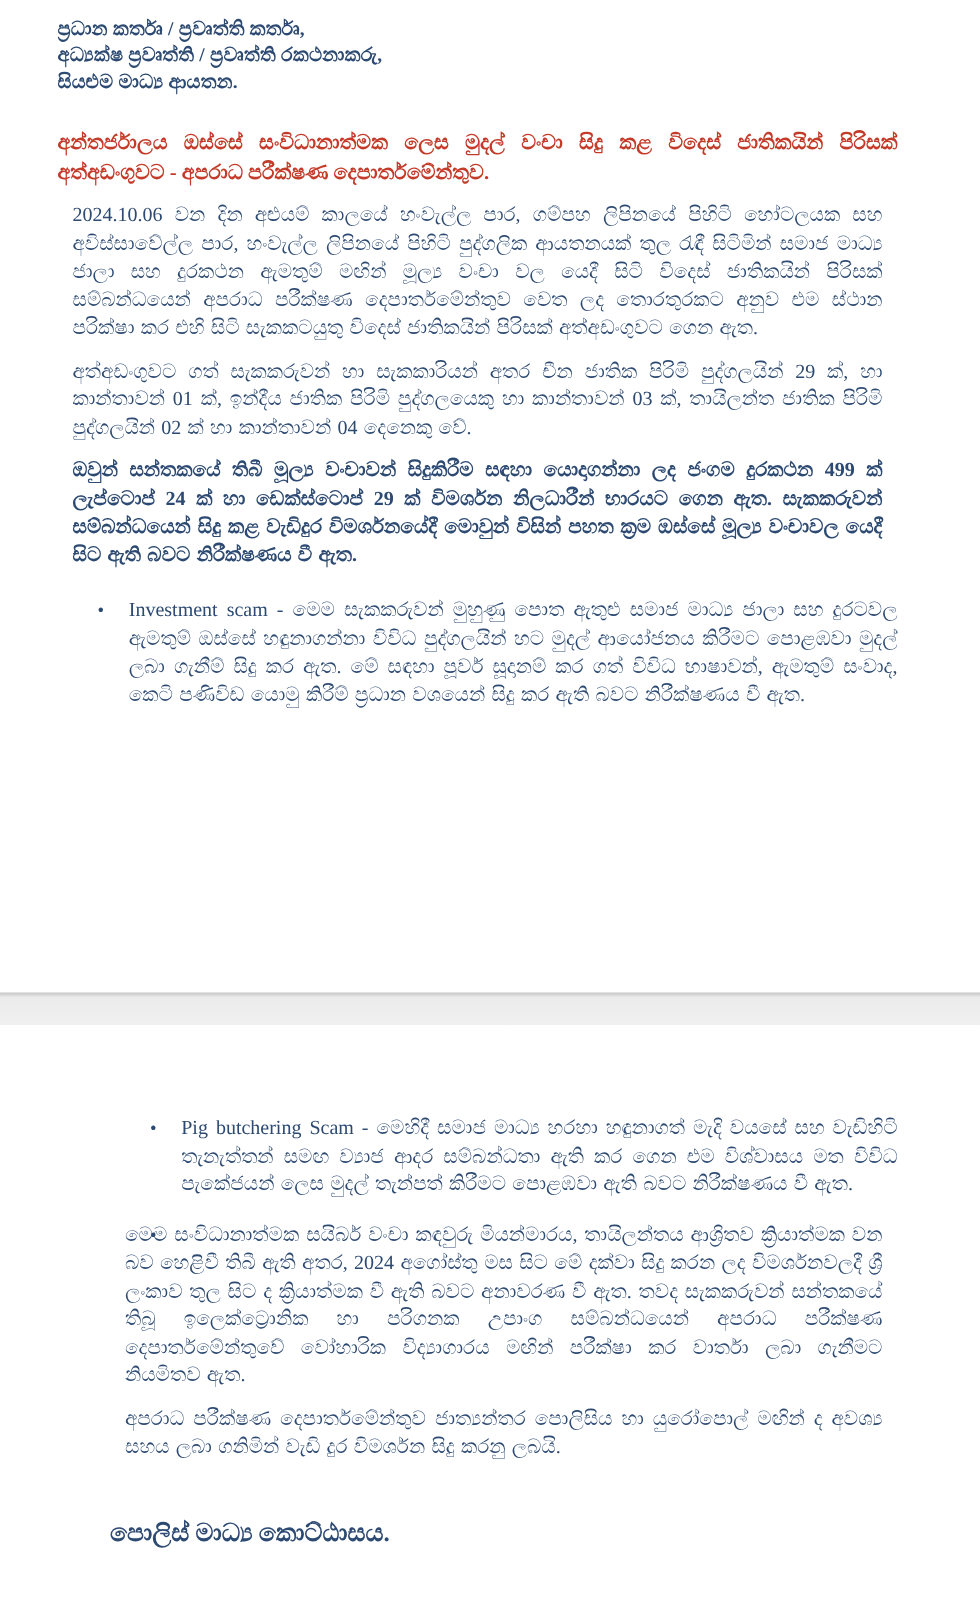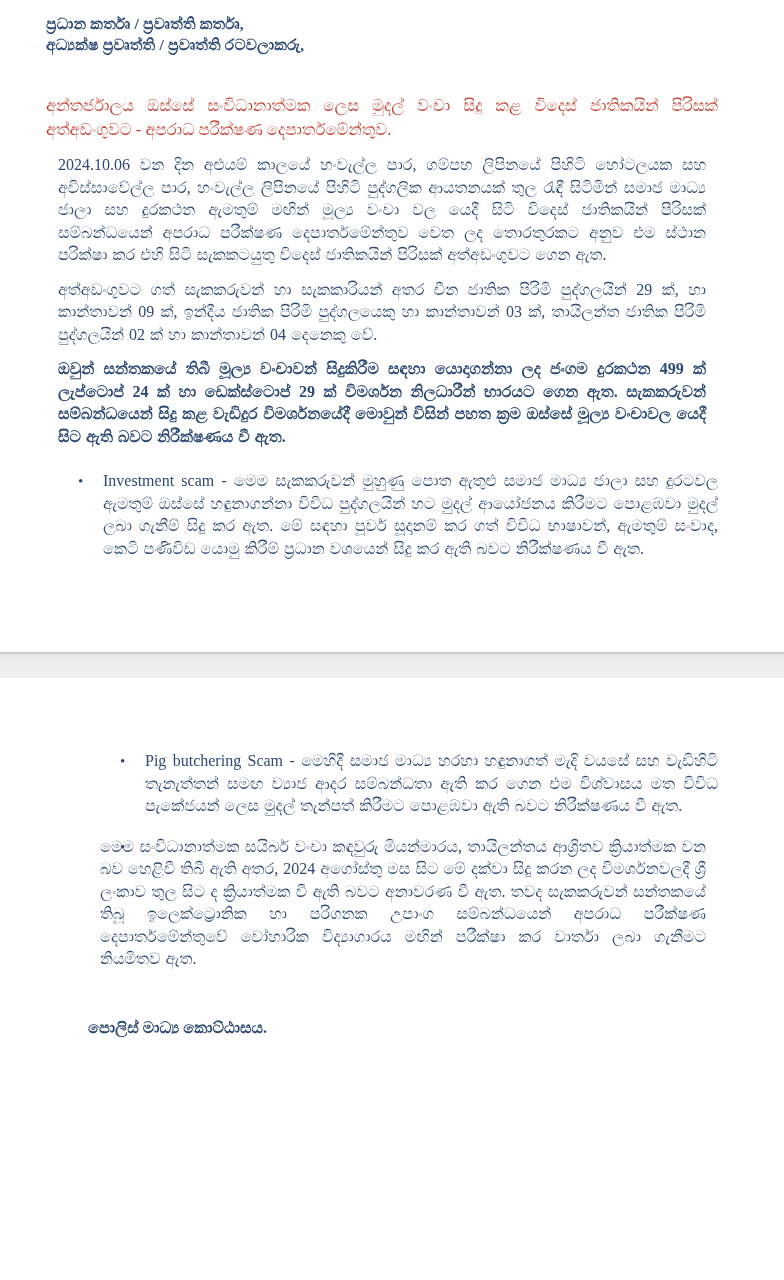--- a/index.html
+++ b/index.html
@@ -13,36 +13,36 @@
     width:784px;height:1280px;overflow:hidden;
     background:var(--page-bg);
     font-family:"Liberation Serif","DejaVu Serif",serif;
     color:var(--body-text);
   }
   .page{
     box-sizing:border-box;
     padding-left:88px;padding-right:66px;
     overflow:hidden;background:var(--page-bg);
   }
-  #page1{height:652px;padding-left:46px;}
+  #page1{height:794px;padding-left:46px;}
   #page-gap{
     height:26px;
     background:linear-gradient(to bottom,#c6c6c8 0px,#ebebec 4px,var(--page-gap) 100%);
   }
   #page2{height:552px;padding-top:72px;}
 
   .recipient{padding-top:13px;}
   .recipient div{
     font-weight:bold;font-size:15.5px;line-height:21px;
     letter-spacing:.2px;
   }
   .headline{
-    margin-top:39px;
+    margin-top:26px;
     color:var(--headline);
-    font-weight:normal;font-size:16.5px;line-height:24px;
+    font-weight:bold;font-size:16.5px;line-height:24px;
     text-align:justify;
   }
   p.body{
     margin:12px;font-size:16px;line-height:22.5px;
     text-align:justify;word-spacing:1px;
   }
   .mt12{margin-top:12px;} .mt14{margin-top:14px;}
   .mt18{margin-top:18px;} .mt20{margin-top:20px;font-weight:bold;} .mt22{margin-top:22px;}
 
   ul.bullets{list-style:none;margin:0;padding:0;}
@@ -51,38 +51,39 @@
     padding-left:57px;
     font-size:16px;line-height:22.5px;
     text-align:justify;word-spacing:1px;
   }
   li.bullet .dot{
     position:absolute;left:32px;top:0;
     font-size:15px;color:var(--body-text);
   }
   .signature{
     margin-top:46px;
-    font-weight:bold;font-size:16px;line-height:22px;
+    font-weight:bold;font-size:20px;line-height:22px;
   }
 </style>
 </head>
 <body>
 
 <div id="page1" class="page">
 
   <div class="recipient">
     <div>ප්‍රධාන කර්තෘ / ප්‍රවෘත්ති කර්තෘ,</div>
-    <div>අධ්‍යක්ෂ ප්‍රවෘත්ති / ප්‍රවෘත්ති රටවලාකරු,</div>
+    <div>අධ්‍යක්ෂ ප්‍රවෘත්ති / ප්‍රවෘත්ති රකථනාකරු,</div>
+    <div>සියළුම මාධ්‍ය ආයතන.</div>
   </div>
 
   <div class="headline">අන්තර්ජාලය ඔස්සේ සංවිධානාත්මක ලෙස මුදල් වංචා සිදු කළ විදෙස් ජාතිකයින් පිරිසක් අත්අඩංගුවට  - අපරාධ පරීක්ෂණ දෙපාර්තමේන්තුව.</div>
 
   <p class="body mt14">2024.10.06 වන දින අළුයම් කාලයේ හංවැල්ල පාර, ගම්පහ ලිපිනයේ පිහිටි හෝටලයක සහ අවිස්සාවේල්ල පාර, හංවැල්ල ලිපිනයේ පිහිටි පුද්ගලික ආයතනයක් තුල රැඳී සිටිමින් සමාජ මාධ්‍ය ජාලා සහ දුරකථන ඇමතුම් මඟින් මූල්‍ය වංචා වල යෙදී සිටි විදෙස් ජාතිකයින් පිරිසක් සම්බන්ධයෙන් අපරාධ පරීක්ෂණ දෙපාර්තමේන්තුව වෙත ලද තොරතුරකට අනුව එම ස්ථාන පරික්ෂා කර එහි සිටි සැකකටයුතු විදෙස් ජාතිකයින් පිරිසක් අත්අඩංගුවට ගෙන ඇත.</p>
 
-  <p class="body mt12">අත්අඩංගුවට ගත් සැකකරුවන් හා සැකකාරියන් අතර චීන ජාතික පිරිමි පුද්ගලයින් 29 ක්, හා කාන්තාවන් 09 ක්, ඉන්දීය ජාතික පිරිමි පුද්ගලයෙකු හා කාන්තාවන් 03 ක්, තායිලන්ත ජාතික පිරිමි පුද්ගලයින් 02 ක් හා කාන්තාවන් 04 දෙනෙකු වේ.</p>
+  <p class="body mt12">අත්අඩංගුවට ගත් සැකකරුවන් හා සැකකාරියන් අතර චීන ජාතික පිරිමි පුද්ගලයින් 29 ක්, හා කාන්තාවන් 01 ක්, ඉන්දීය ජාතික පිරිමි පුද්ගලයෙකු හා කාන්තාවන් 03 ක්, තායිලන්ත ජාතික පිරිමි පුද්ගලයින් 02 ක් හා කාන්තාවන් 04 දෙනෙකු වේ.</p>
 
   <p class="body mt20">ඔවුන් සන්තකයේ තිබී මූල්‍ය වංචාවන් සිදුකිරීම සඳහා යොදාගන්නා ලද  ජංගම දුරකථන 499 ක් ලැප්ටොප් 24 ක් හා ඩෙක්ස්ටොප් 29 ක් විමර්ශන නිලධාරීන් භාරයට ගෙන ඇත. සැකකරුවන් සම්බන්ධයෙන්  සිදු කළ වැඩිදුර විමර්ශනයේදී මොවුන් විසින්  පහත ක්‍රම ඔස්සේ මූල්‍ය වංචාවල යෙදී සිට ඇති බවට නිරීක්ෂණය වී ඇත.</p>
 
   <ul class="bullets">
     <li class="bullet mt22">
       <span class="dot">•</span><span>Investment scam</span><span> - මෙම සැකකරුවන් මුහුණු පොත ඇතුළු සමාජ මාධ්‍ය ජාලා සහ දුරටවල ඇමතුම් ඔස්සේ හඳුනාගන්නා  විවිධ පුද්ගලයින් හට මුදල් ආයෝජනය කිරීමට පොළඹවා මුදල් ලබා ගැනීම් සිදු කර ඇත. මේ සඳහා පූර්ව සූදානම් කර ගත් විවිධ භාෂාවන්, ඇමතුම් සංවාද, කෙටි පණිවිඩ යොමු කිරීම් ප්‍රධාන වශයෙන් සිදු කර ඇති බවට නිරීක්ෂණය වී ඇත.</span>
     </li>
   </ul>
 
 </div>
@@ -95,16 +96,17 @@
     <li class="bullet">
       <span class="dot">•</span><span>Pig butchering Scam</span><span> - මෙහිදී සමාජ මාධ්‍ය හරහා හඳුනාගත් මැදි වයසේ සහ වැඩිහිටි තැනැත්තන් සමඟ ව්‍යාජ ආදර සම්බන්ධතා ඇති කර ගෙන එම විශ්වාසය මත විවිධ පැකේජයන් ලෙස මුදල් තැන්පත් කිරීමට පොළඹවා ඇති බවට නිරීක්ෂණය වී ඇත.</span>
     </li>
     <li class="bullet mt18">
       <span class="dot">•</span><span></span>
     </li>
   </ul>
 
   <p class="body mt22">මෙම සංවිධානාත්මක සයිබර් වංචා කඳවුරු මියන්මාරය, තායිලන්තය ආශ්‍රිතව ක්‍රියාත්මක වන බව හෙළිවී තිබී ඇති අතර, 2024 අගෝස්තු මස සිට මේ දක්වා සිදු කරන ලද විමර්ශනවලදී ශ්‍රී ලංකාව තුල සිට ද ක්‍රියාත්මක වී ඇති බවට අනාවරණ වී ඇත. තවද සැකකරුවන් සන්තකයේ තිබූ ඉලෙක්ට්‍රොනික හා පරිගනක උපාංග සම්බන්ධයෙන් අපරාධ පරීක්ෂණ දෙපාර්තමේන්තුවේ වෝහාරික විද්‍යාගාරය මඟින් පරීක්ෂා කර වාර්තා ලබා ගැනීමට නියමිතව ඇත.</p>
 
+  <p class="body mt12">අපරාධ පරීක්ෂණ දෙපාර්තමේන්තුව ජාත්‍යන්තර පොලිසිය හා යුරෝපොල් මඟින් ද අවශ්‍ය සහය  ලබා ගනිමින් වැඩි දුර විමර්ශන සිදු කරනු ලබයි.</p>
 
   <div class="signature">පොලිස් මාධ්‍ය කොට්ඨාසය.</div>
 
 </div>
 
 </body></html>

